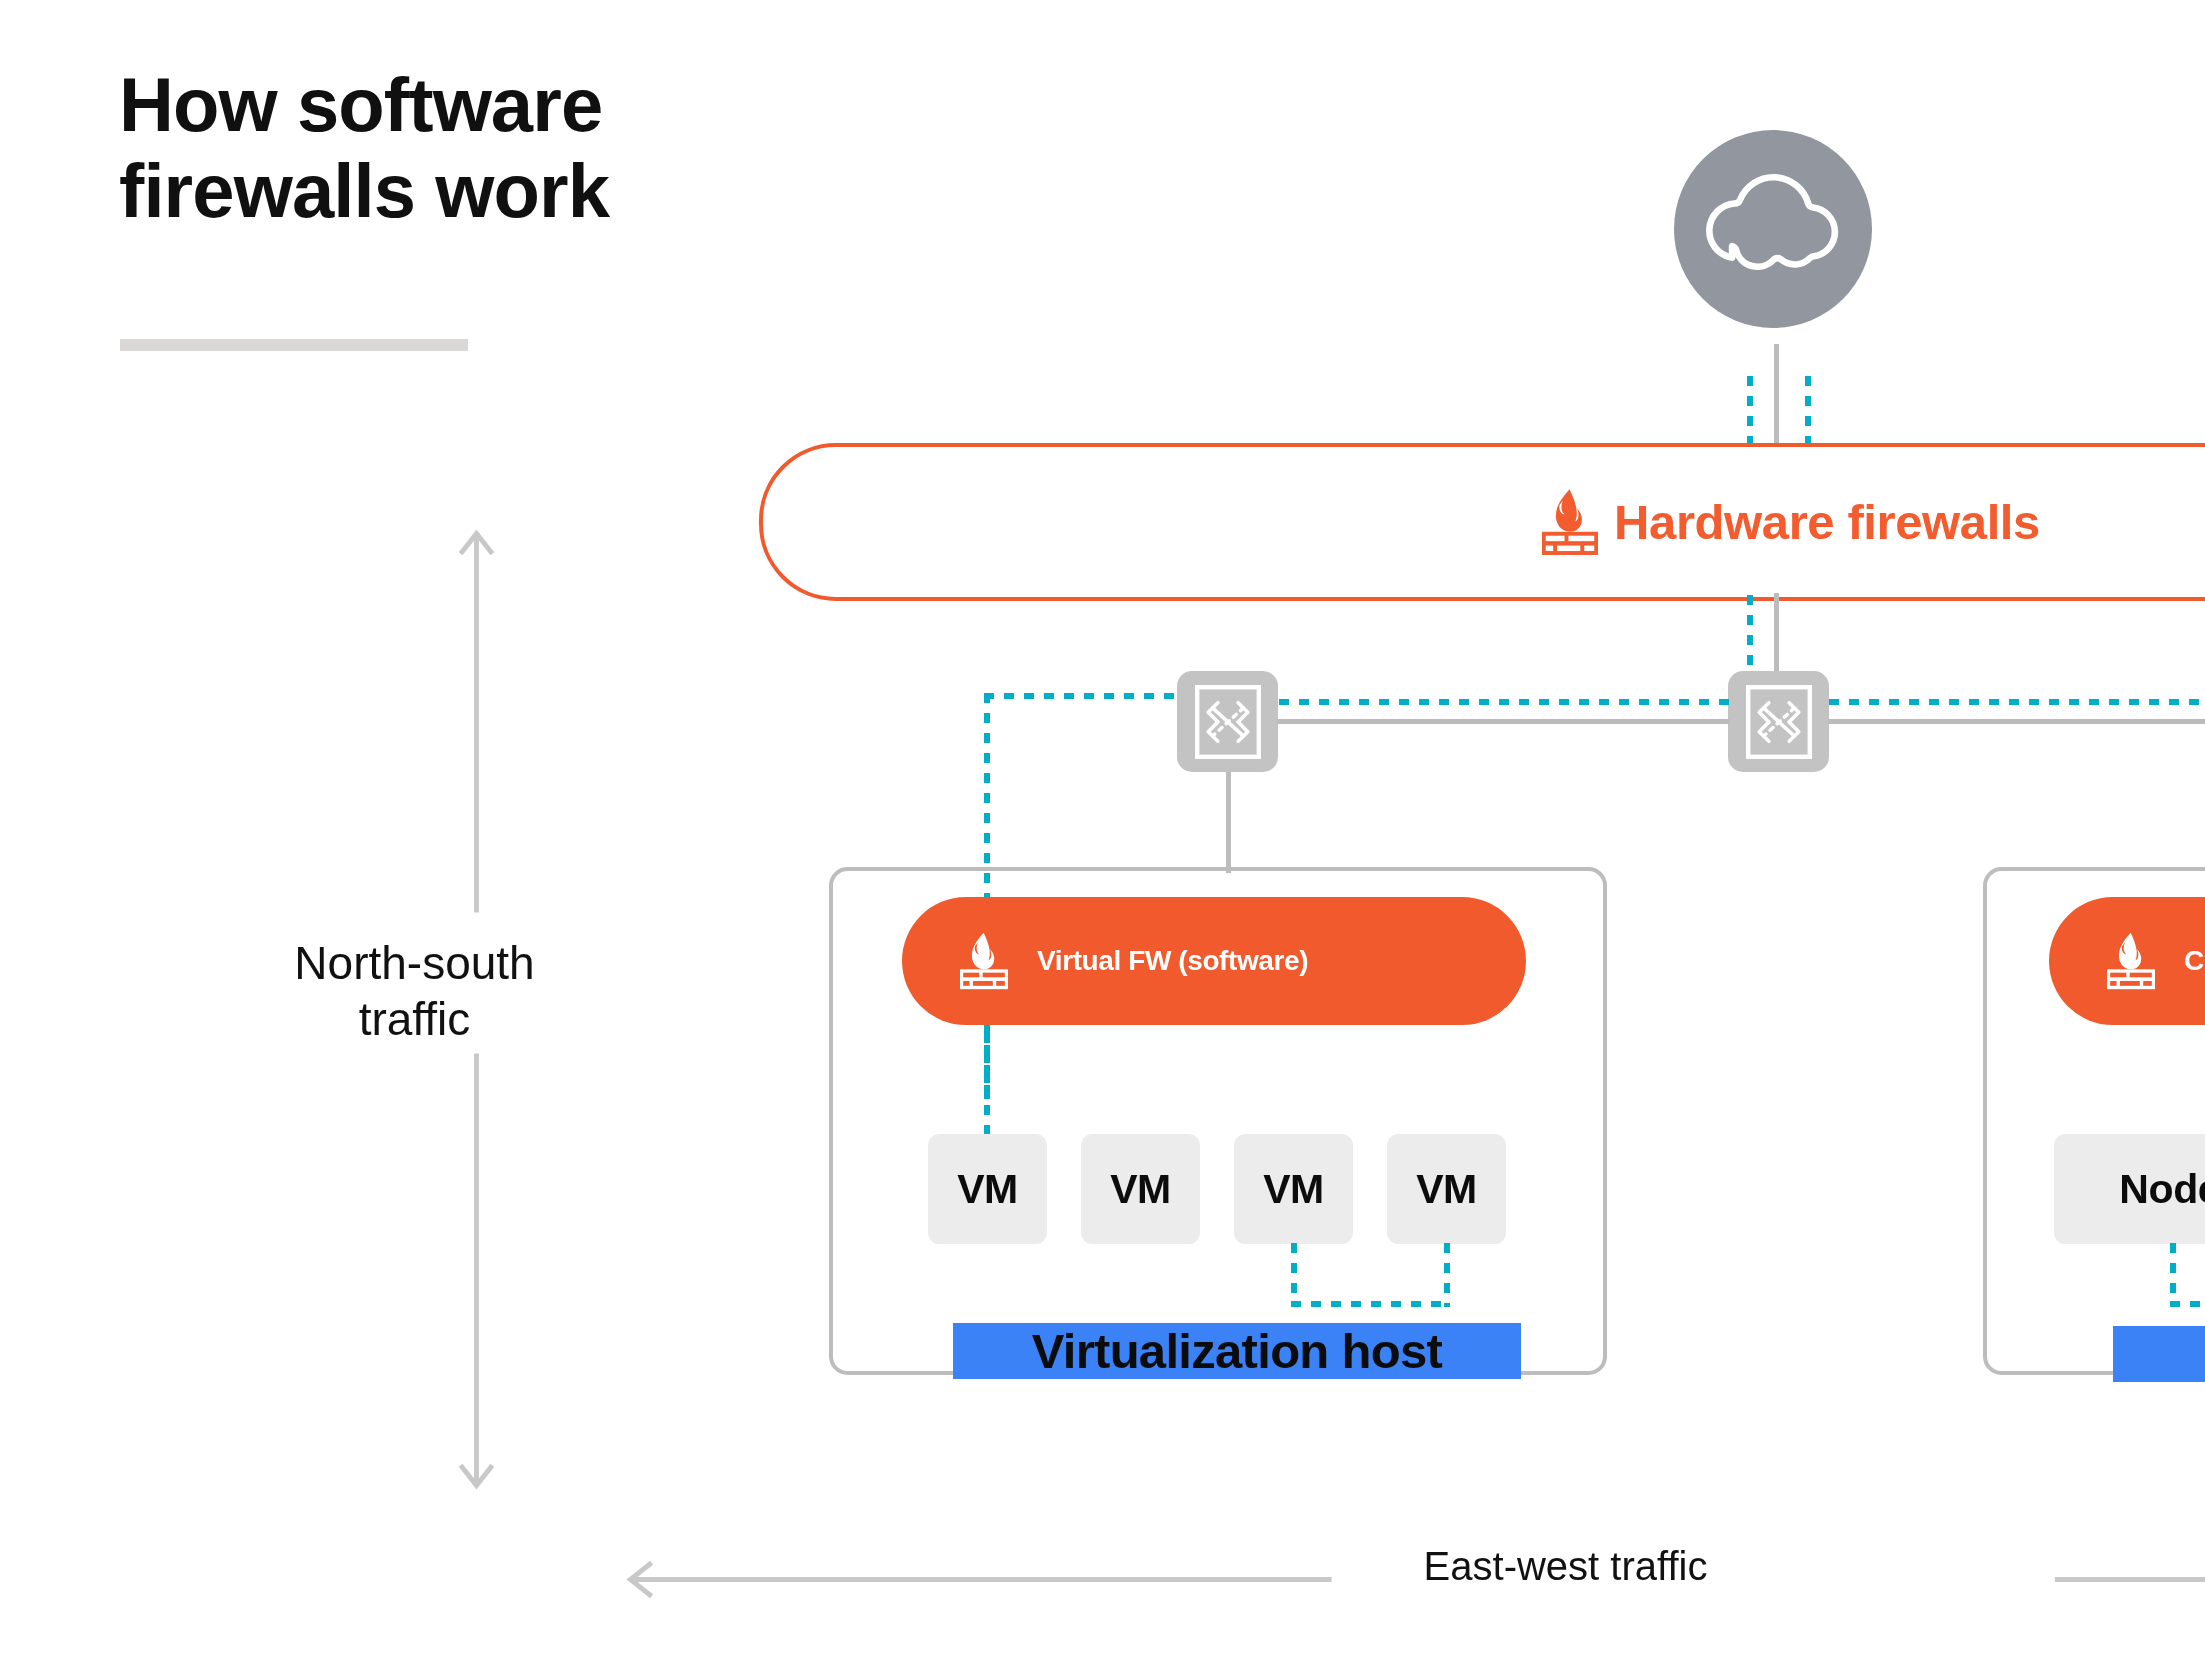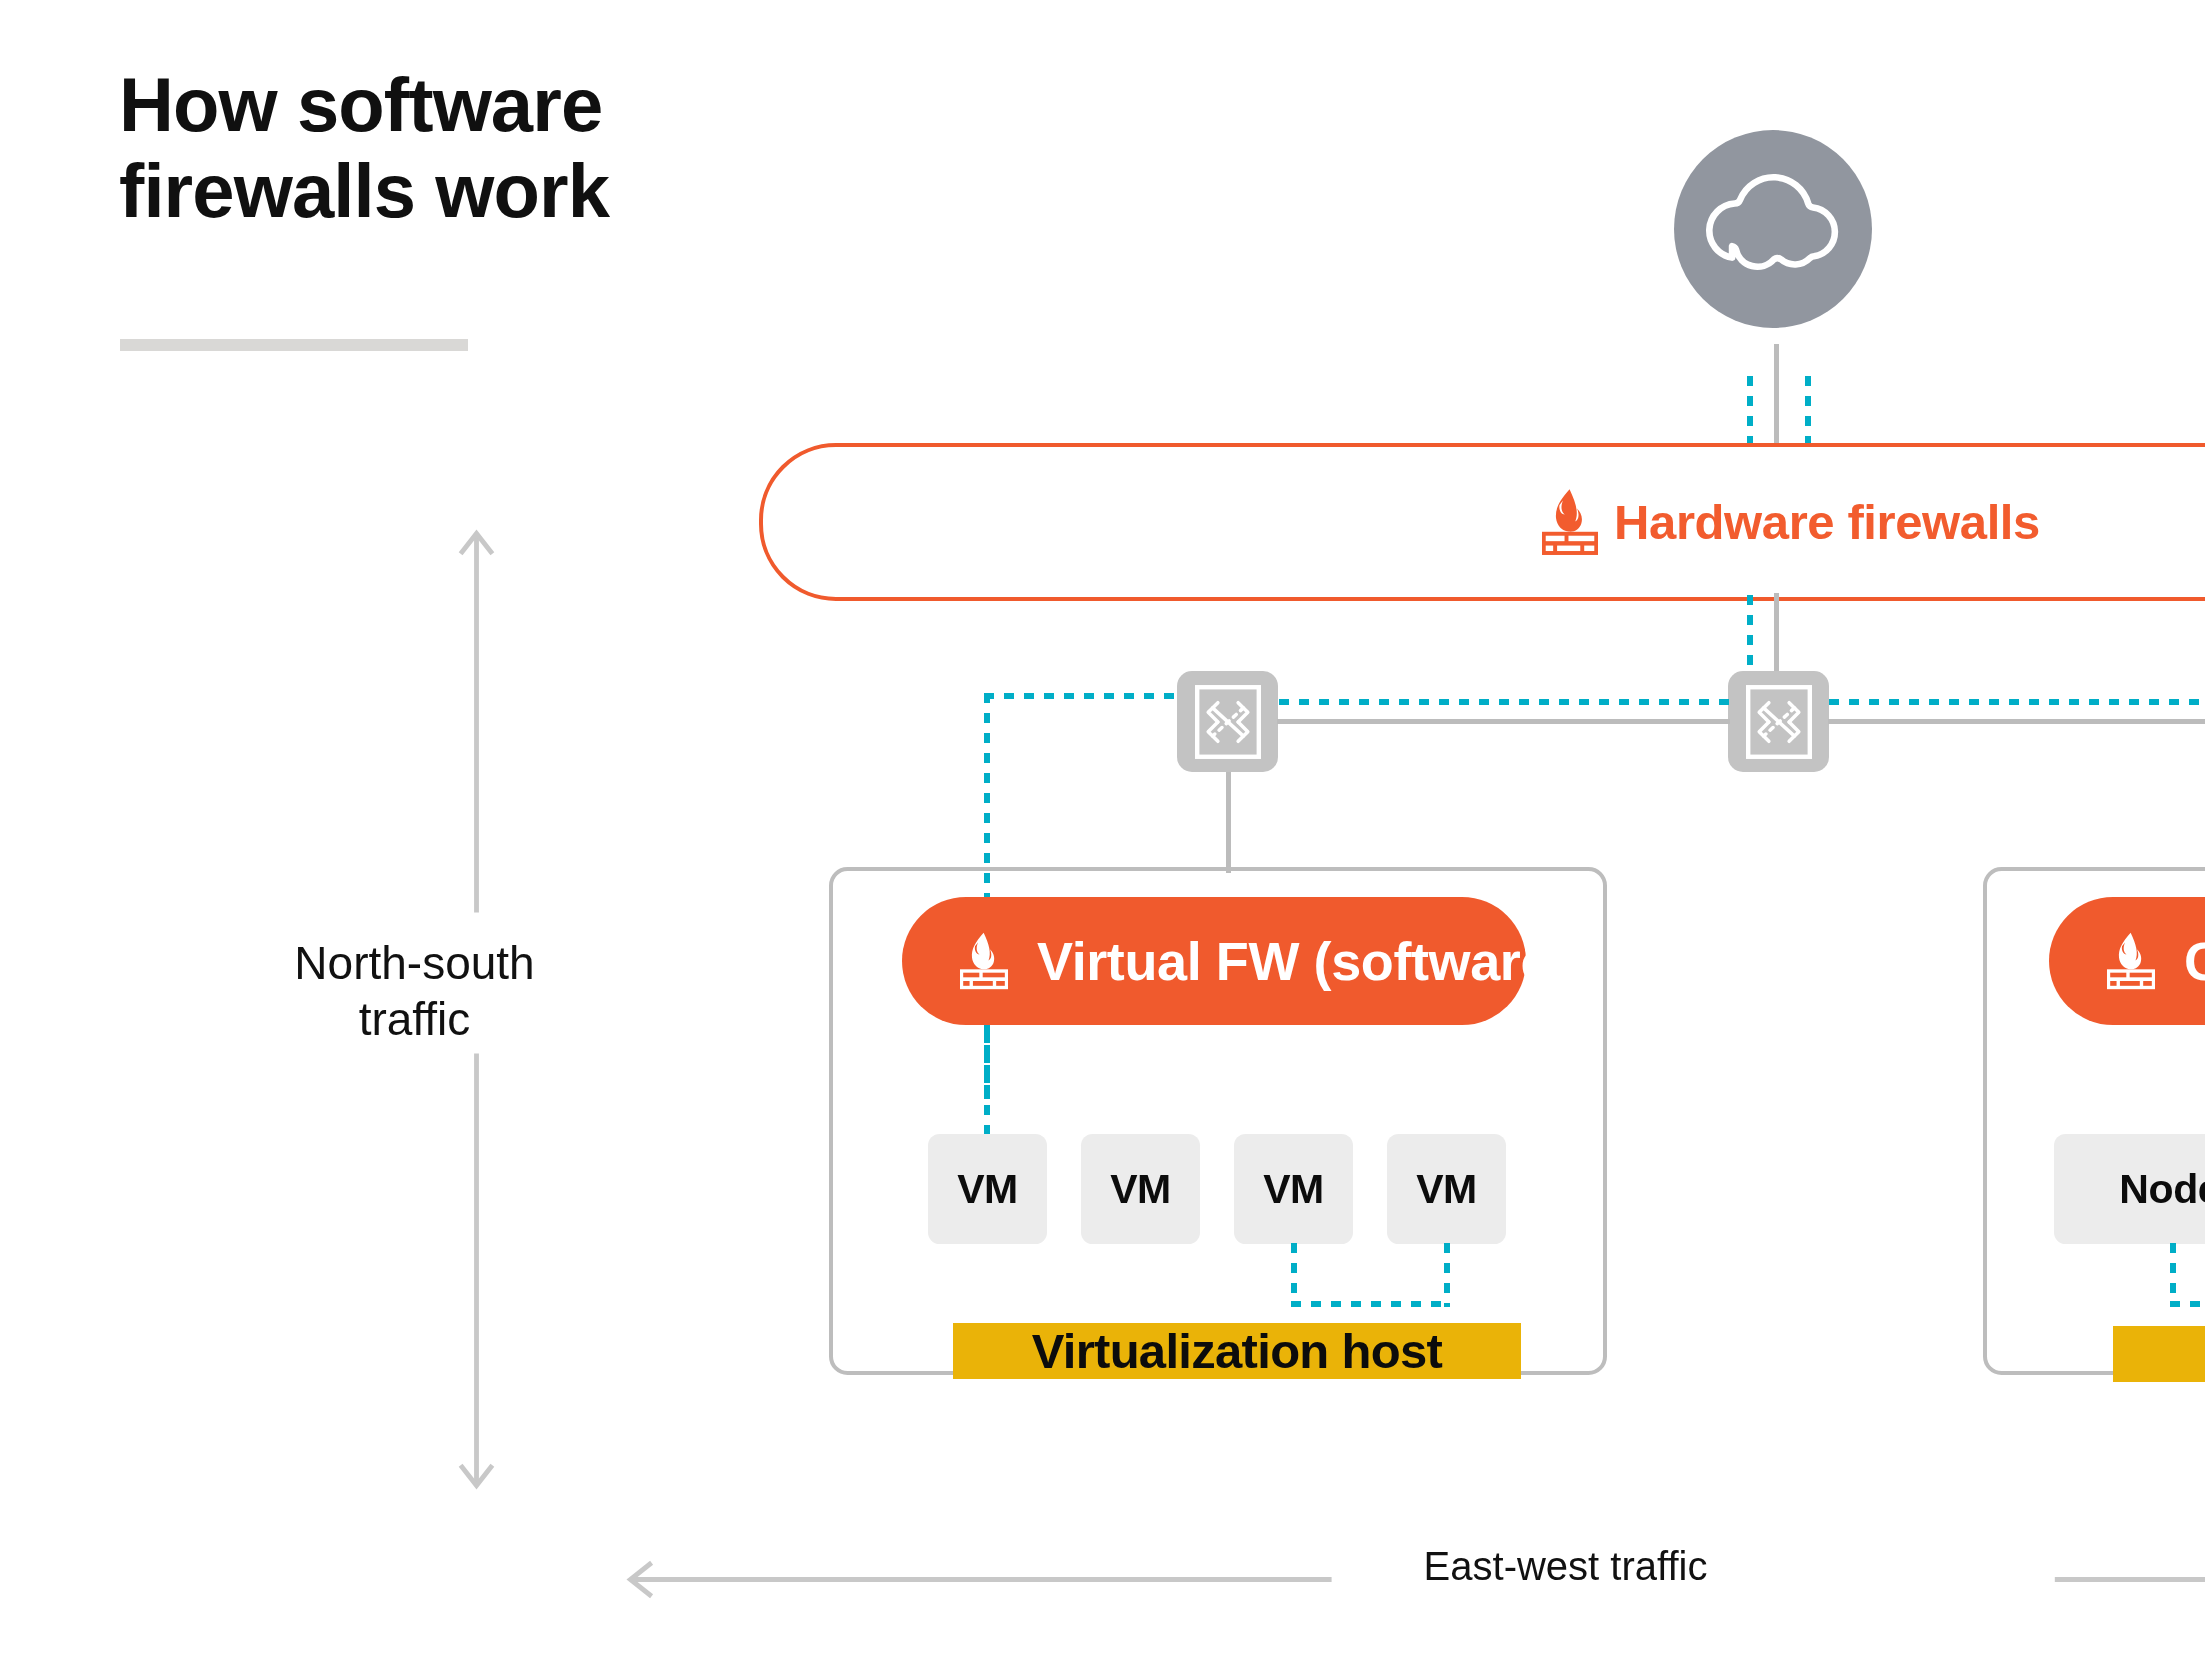--- a/index.html
+++ b/index.html
@@ -67,31 +67,31 @@
     width:101px;height:101px;border-radius:15px;background:#c3c3c3;
     display:flex;align-items:center;justify-content:center;
   }
 
   
   .host{
     border:4.9px solid #bdbdbd; border-radius:18.5px; background:transparent;
   }
   .hostlabel{
     font-size:49px; font-weight:800; color:#0c0c0c; letter-spacing:-0.7px;
-    background:#eab308; padding:0 19.4px; white-space:nowrap; text-align:center;
+    background:#3b82f6; padding:0 19.4px; white-space:nowrap; text-align:center;
   }
 
   
   .sw-fw{
     background:#f05a2d; border-radius:71px;
     display:flex;align-items:center;justify-content:flex-start;
   }
   .sw-fw .swicon{margin-left:58px;margin-right:29px;flex:none;}
   .sw-fw .swlabel{
-    font-size:54px;font-weight:800;color:#ffffff;letter-spacing:-0.4px;white-space:nowrap;
+    font-size:28px;font-weight:800;color:#ffffff;letter-spacing:-0.4px;white-space:nowrap;
   }
 
   
   .chip{
     background:#ececec;border-radius:11.5px;
     display:flex;align-items:center;justify-content:center;
     font-size:41px;font-weight:800;color:#0c0c0c;letter-spacing:-0.4px;
   }
 
   

